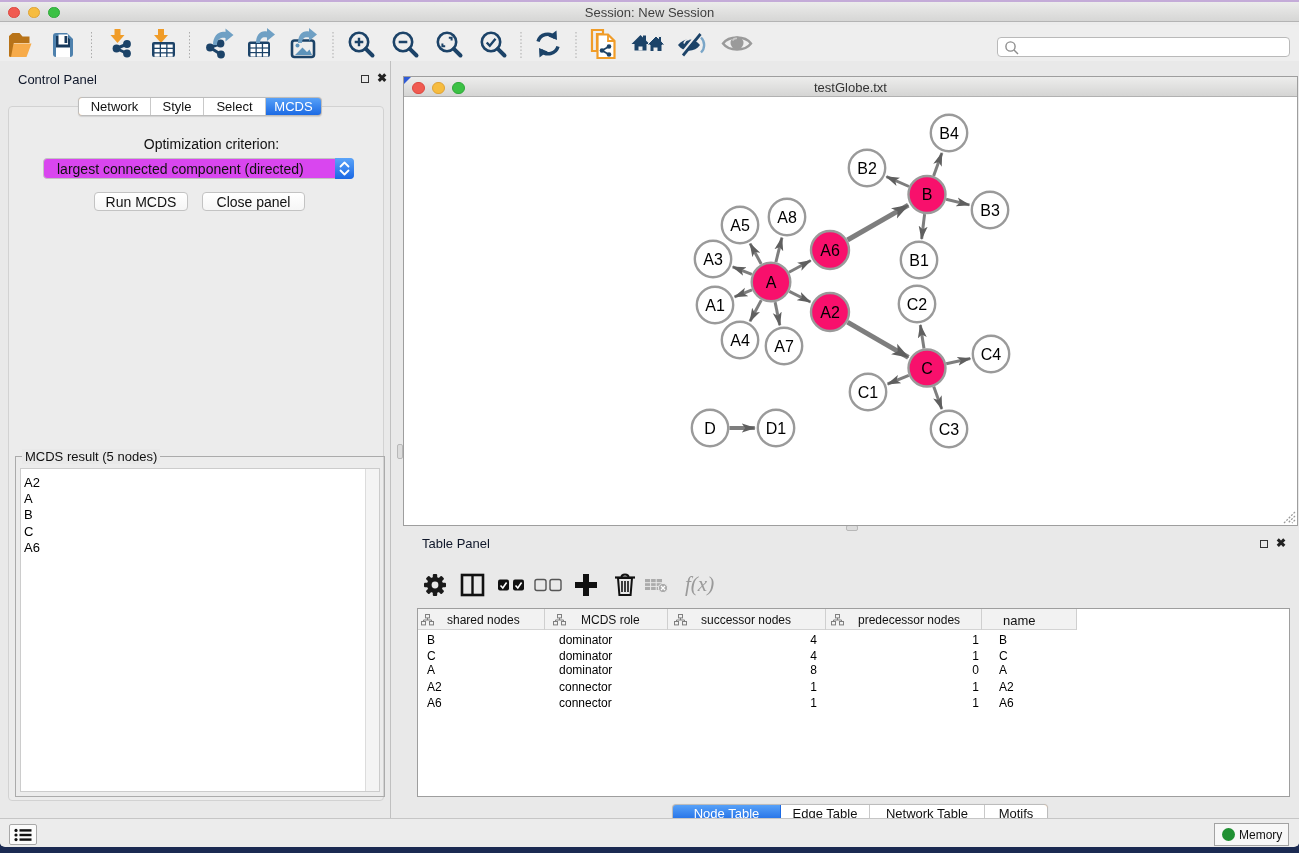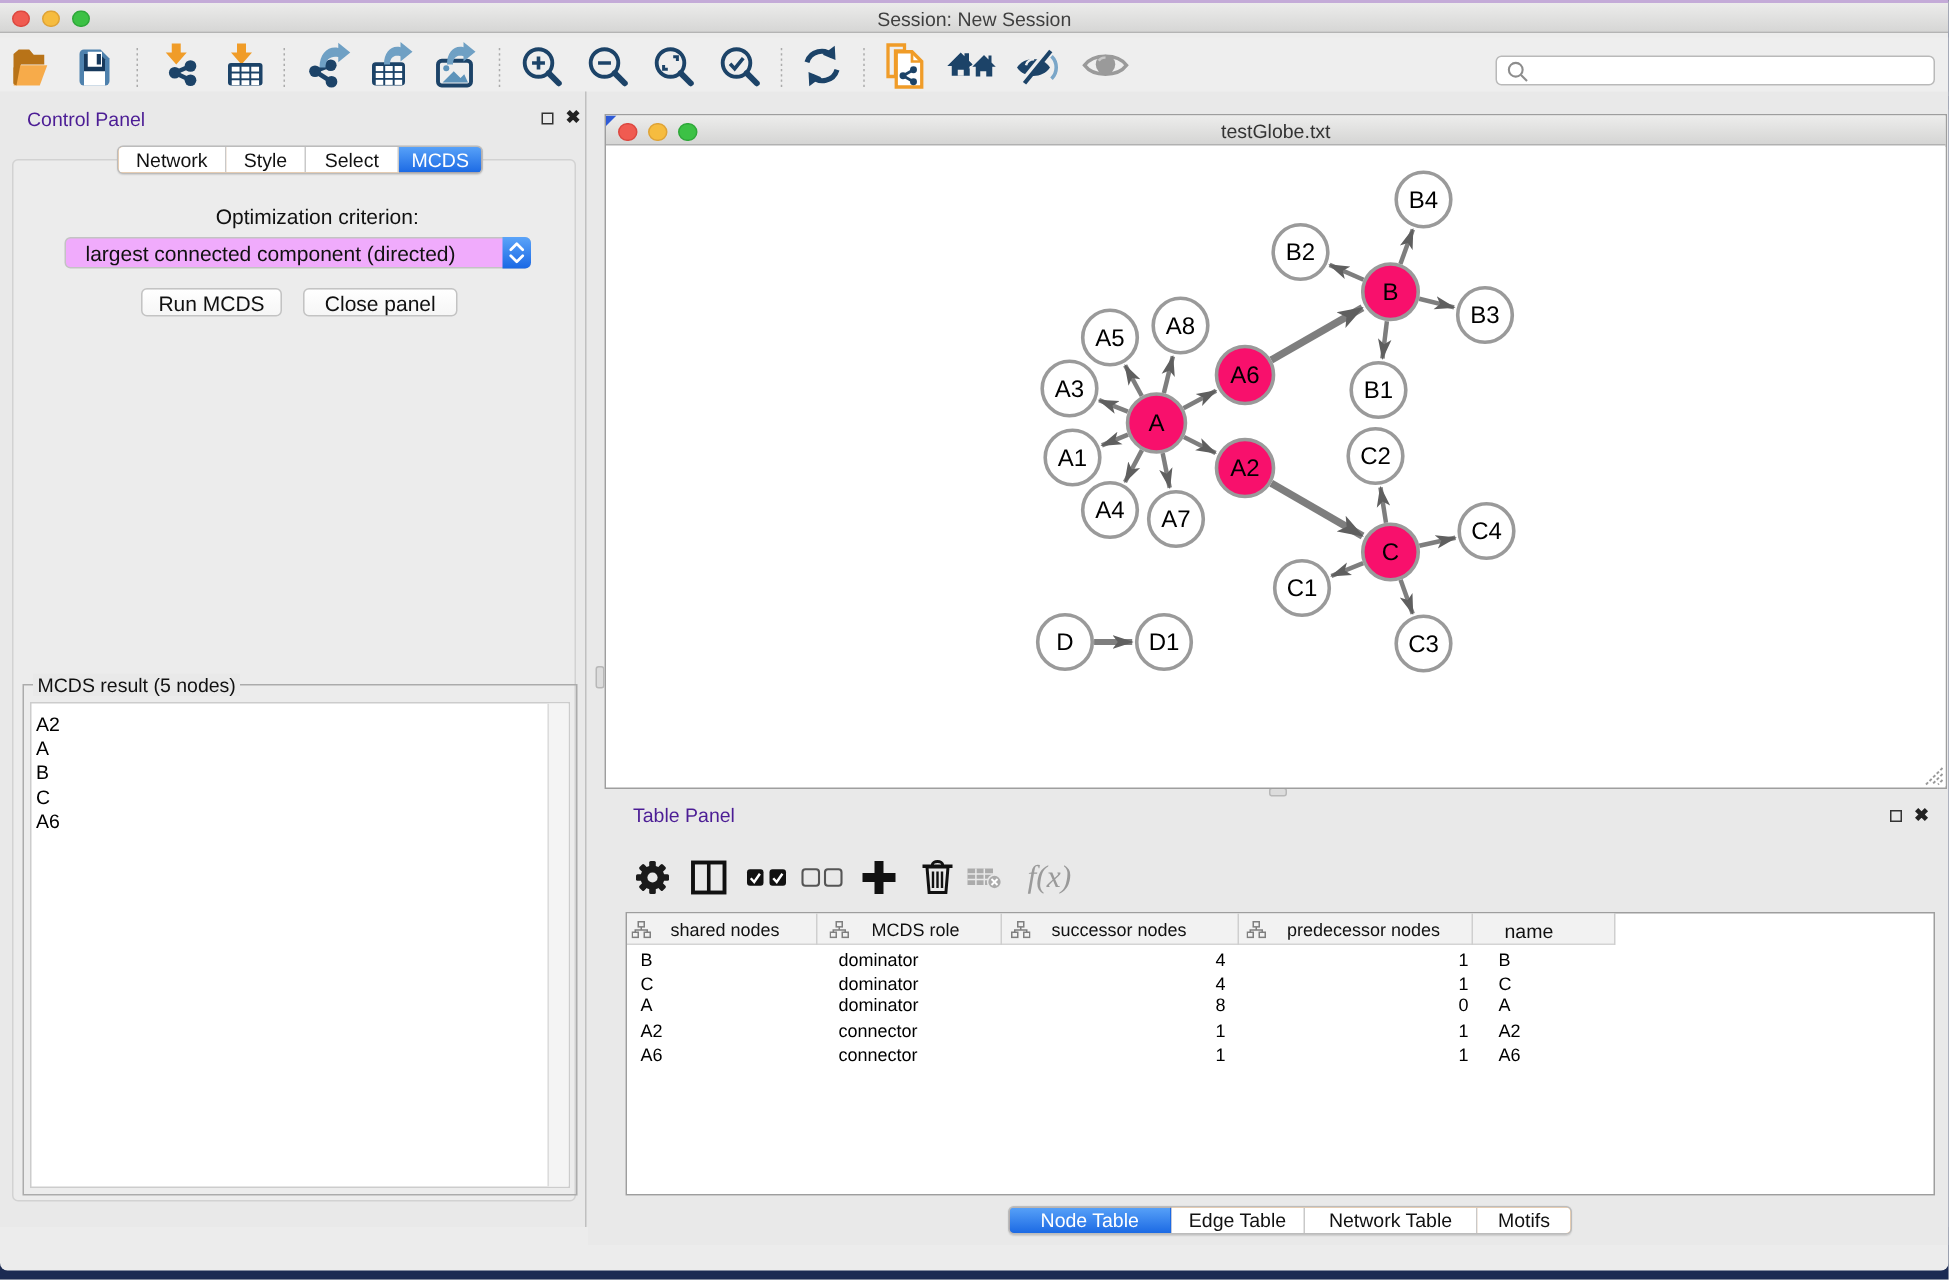--- a/index.html
+++ b/index.html
@@ -22,36 +22,36 @@
 
 #toolbar { position:absolute; left:0; top:24px; width:1299px; height:39px; background:#eeeeee;
   border-bottom:1px solid #cbcbcb; }
 #searchbox { position:absolute; left:997px; top:12px; width:293px; height:20px; background:#fff;
   border:1px solid #b9b9b9; border-radius:4px; }
 
 #main { position:absolute; left:0; top:60px; width:1299px; height:757px; background:#e9e9e9; }
 #cpanel { position:absolute; left:0; top:0; width:391px; height:757px; background:#e9e9e9;
   border-right:1px solid #c0c0c0; }
 #rpanel { position:absolute; left:392px; top:12px; width:907px; height:757px; background:#e9e9e9; }
-.paneltitle { font-size:13px; color:#4c1d95; }
+.paneltitle { font-size:13px; color:#0f172a; }
 .float-ic { position:absolute; width:8px; height:8px; border:1.5px solid #333; }
 .close-ic { position:absolute; font-size:12px; font-weight:bold; color:#222; }
 
 .seg { position:absolute; display:flex; border:1px solid #bcbcbc; border-radius:4px;
   background:#fdba74; overflow:hidden; height:19px; box-shadow:0 0.5px 1px rgba(0,0,0,0.12); }
 .seg .s { font-size:13px; color:#111; text-align:center; line-height:17px; background:#fff;
   border-right:1px solid #c9c9c9; }
 .seg .s:last-child { border-right:none; }
 .seg .s.on { background:linear-gradient(#57a1f8,#1c6ae4); color:#fff; border-right-color:#1c6ae4; }
 
 #cp-content { position:absolute; left:8px; top:45px; width:376px; height:695px;
   border:1px solid #d2d2d2; border-radius:4px; background:#ececec; }
 .btn { position:absolute; background:linear-gradient(#ffffff,#f6f6f6); border:1px solid #c3c3c3;
   border-radius:4px; font-size:14px; color:#111; text-align:center; }
-#dropdown { position:absolute; left:43px; top:97px; width:311px; height:21px; background:#f0abfc;
+#dropdown { position:absolute; left:43px; top:97px; width:311px; height:21px; background:#d946ef;
   border:1px solid #c3c3c3; border-radius:4px; }
 #dropdown .txt { position:absolute; left:13px; top:2px; font-size:14px; color:#111; }
 #dropdown .cap { position:absolute; right:-1px; top:-1px; width:19px; height:21px;
   background:linear-gradient(#5ba4f9,#1a68e4); border-radius:0 4px 4px 0; }
 
 #mcdsbox { position:absolute; left:15px; top:395px; width:370px; height:341px;
   border:1px solid #ababab; }
 #mcdsbox .legend { position:absolute; left:6px; top:-8px; background:#e9e9e9; padding:0 3px;
   font-size:13px; color:#111; }
 #mcdslist { position:absolute; left:4px; top:11px; right:4px; bottom:4px; background:#fff;
@@ -464,14 +464,27 @@
           </div>
         <div class="seg" id="ttabs" style="left:280px;top:272px;">
           <div class="s on" style="width:108px;">Node Table</div>
           <div class="s" style="width:89px;">Edge Table</div>
           <div class="s" style="width:115px;">Network Table</div>
           <div class="s" style="width:62px;">Motifs</div>
         </div>
       </div>
     </div>
   </div>
+  <div id="statusbar">
+    <div id="listbtn">
+        <svg width="18" height="14" viewBox="0 0 18 14" style="position:absolute;left:4px;top:3px;">
+<circle cx="2" cy="2.4" r="1.6" fill="#111"></circle>
+          <circle cx="2" cy="7" r="1.6" fill="#111"></circle>
+          <circle cx="2" cy="11.6" r="1.6" fill="#111"></circle>
+<rect x="5.5" y="1.2" width="12" height="2.4" fill="#111"></rect>
+          <rect x="5.5" y="5.8" width="12" height="2.4" fill="#111"></rect>
+          <rect x="5.5" y="10.4" width="12" height="2.4" fill="#111"></rect>
+        </svg>
+      </div>
+    <div id="memory"><span style="display:inline-block;width:13px;height:13px;border-radius:50%;background:#1f9032;vertical-align:-2px;margin:4px 4px 0 7px;"></span>Memory</div>
+  </div>
 </div>
 <div id="toplav"></div>
 
 </body></html>

